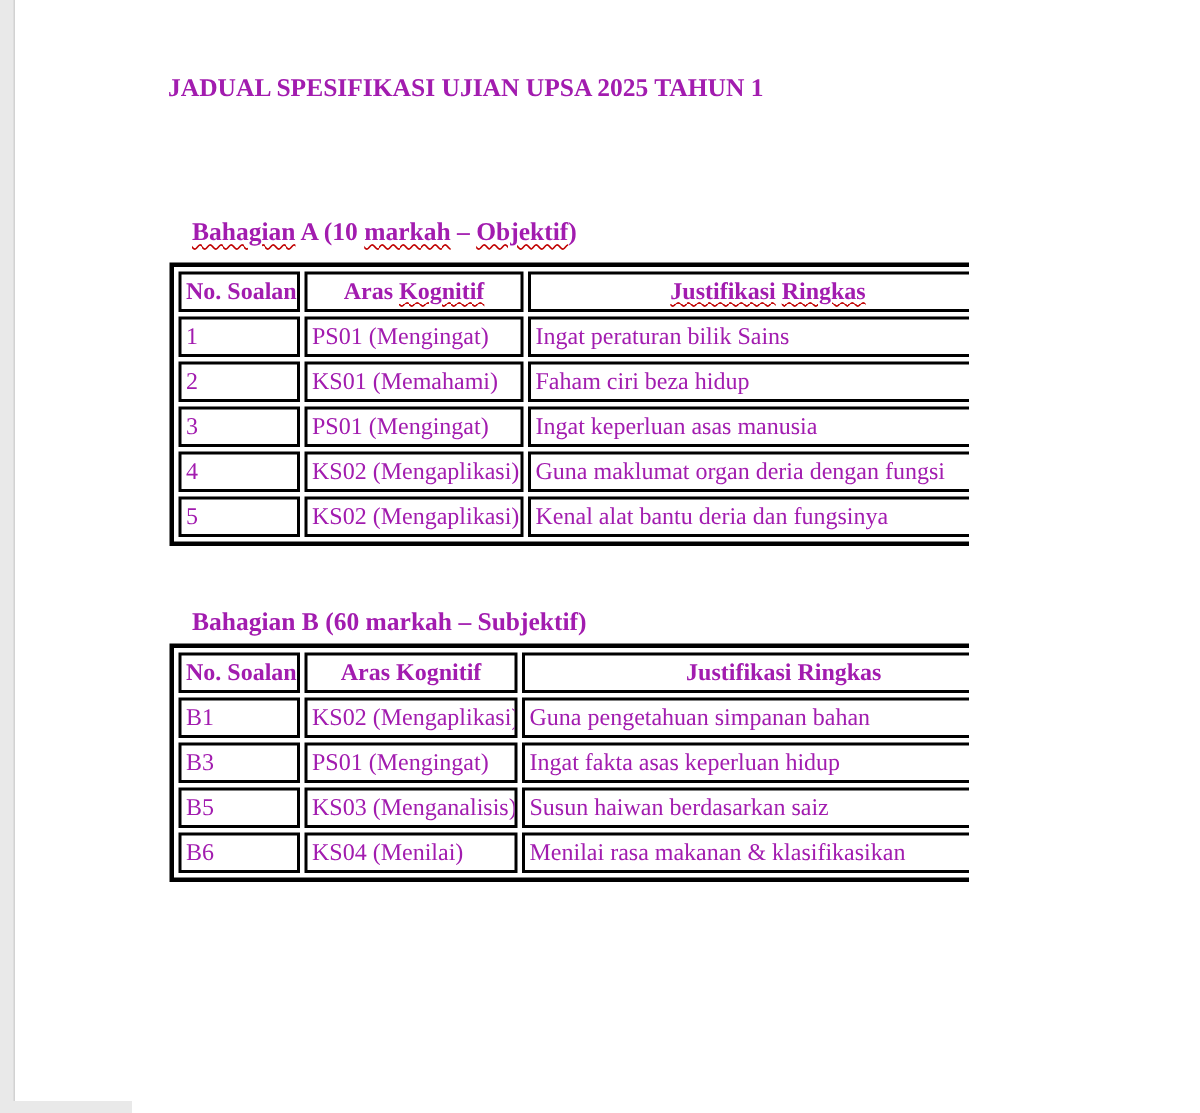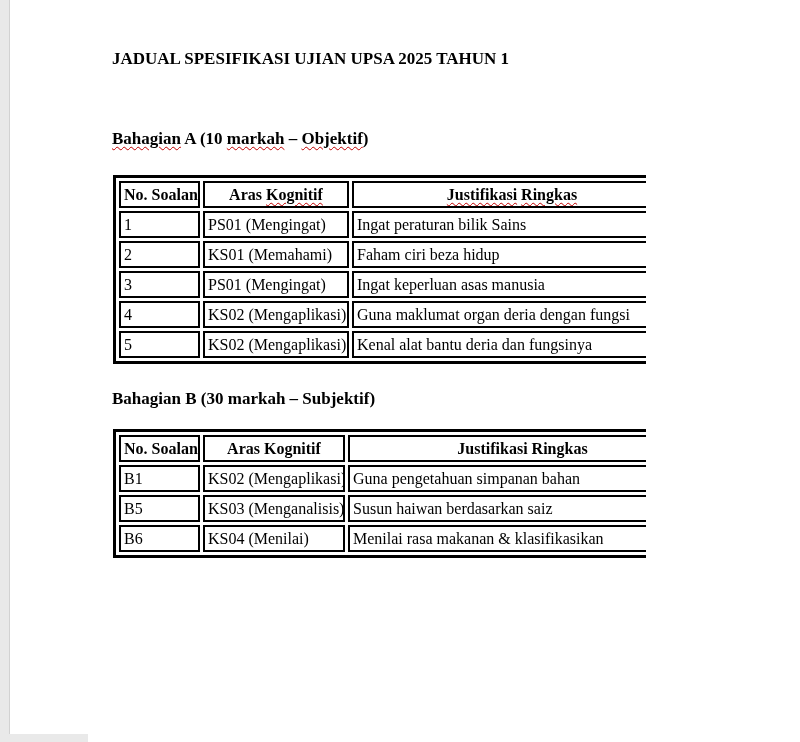--- a/index.html
+++ b/index.html
@@ -2,21 +2,21 @@
 <html><head>
 <meta charset="utf-8">
 <style>
   html, body { margin: 0; padding: 0; }
   .page {
     position: relative;
     width: 646px;
     height: 742px;
     background: #ffffff;
     font-family: "Liberation Serif", serif;
-    color: #000000;
+    color: #a21caf;
     overflow: hidden;
   }
   .canvas-left-margin {
     position: absolute;
     left: 0; top: 0;
     width: 9px; height: 742px;
     background: #e9e9e9;
     border-right: 1px solid #d2d2d2;
   }
   .canvas-bottom-edge {
@@ -29,21 +29,21 @@
     position: absolute;
     left: 112px; top: 49px;
     margin: 0;
     font-size: 17px;
     font-weight: bold;
     white-space: nowrap;
   }
   .section-heading {
     position: absolute;
     left: 112px;
-    margin: 0;
+    margin: 16px;
     font-size: 17px;
     font-weight: bold;
     white-space: nowrap;
   }
   #heading-a { top: 129px; }
   #heading-b { top: 389px; }
   .sq {
     text-decoration-line: underline;
     text-decoration-style: wavy;
     text-decoration-color: #c00000;
@@ -123,40 +123,45 @@
         <td>Guna maklumat organ deria dengan fungsi</td>
       </tr>
       <tr>
         <td>5</td>
         <td>KS02 (Mengaplikasi)</td>
         <td>Kenal alat bantu deria dan fungsinya</td>
       </tr>
     </tbody>
   </table>
 
-  <h2 class="section-heading" id="heading-b">Bahagian B (30 markah – Subjektif)</h2>
+  <h2 class="section-heading" id="heading-b">Bahagian B (60 markah – Subjektif)</h2>
 
   <table class="jsu" id="table-b">
     <colgroup>
         <col class="c1">
         <col class="c2">
         <col class="c3">
       </colgroup>
     <tbody>
       <tr>
         <td class="hdr">No. Soalan</td>
         <td class="hdr">Aras Kognitif</td>
         <td class="hdr">Justifikasi Ringkas</td>
       </tr>
       <tr>
         <td>B1</td>
         <td>KS02 (Mengaplikasi)</td>
         <td>Guna pengetahuan simpanan bahan</td>
       </tr>
       <tr>
+        <td>B3</td>
+        <td>PS01 (Mengingat)</td>
+        <td>Ingat fakta asas keperluan hidup</td>
+      </tr>
+      <tr>
         <td>B5</td>
         <td>KS03 (Menganalisis)</td>
         <td>Susun haiwan berdasarkan saiz</td>
       </tr>
       <tr>
         <td>B6</td>
         <td>KS04 (Menilai)</td>
         <td>Menilai rasa makanan &amp; klasifikasikan</td>
       </tr>
     </tbody>

